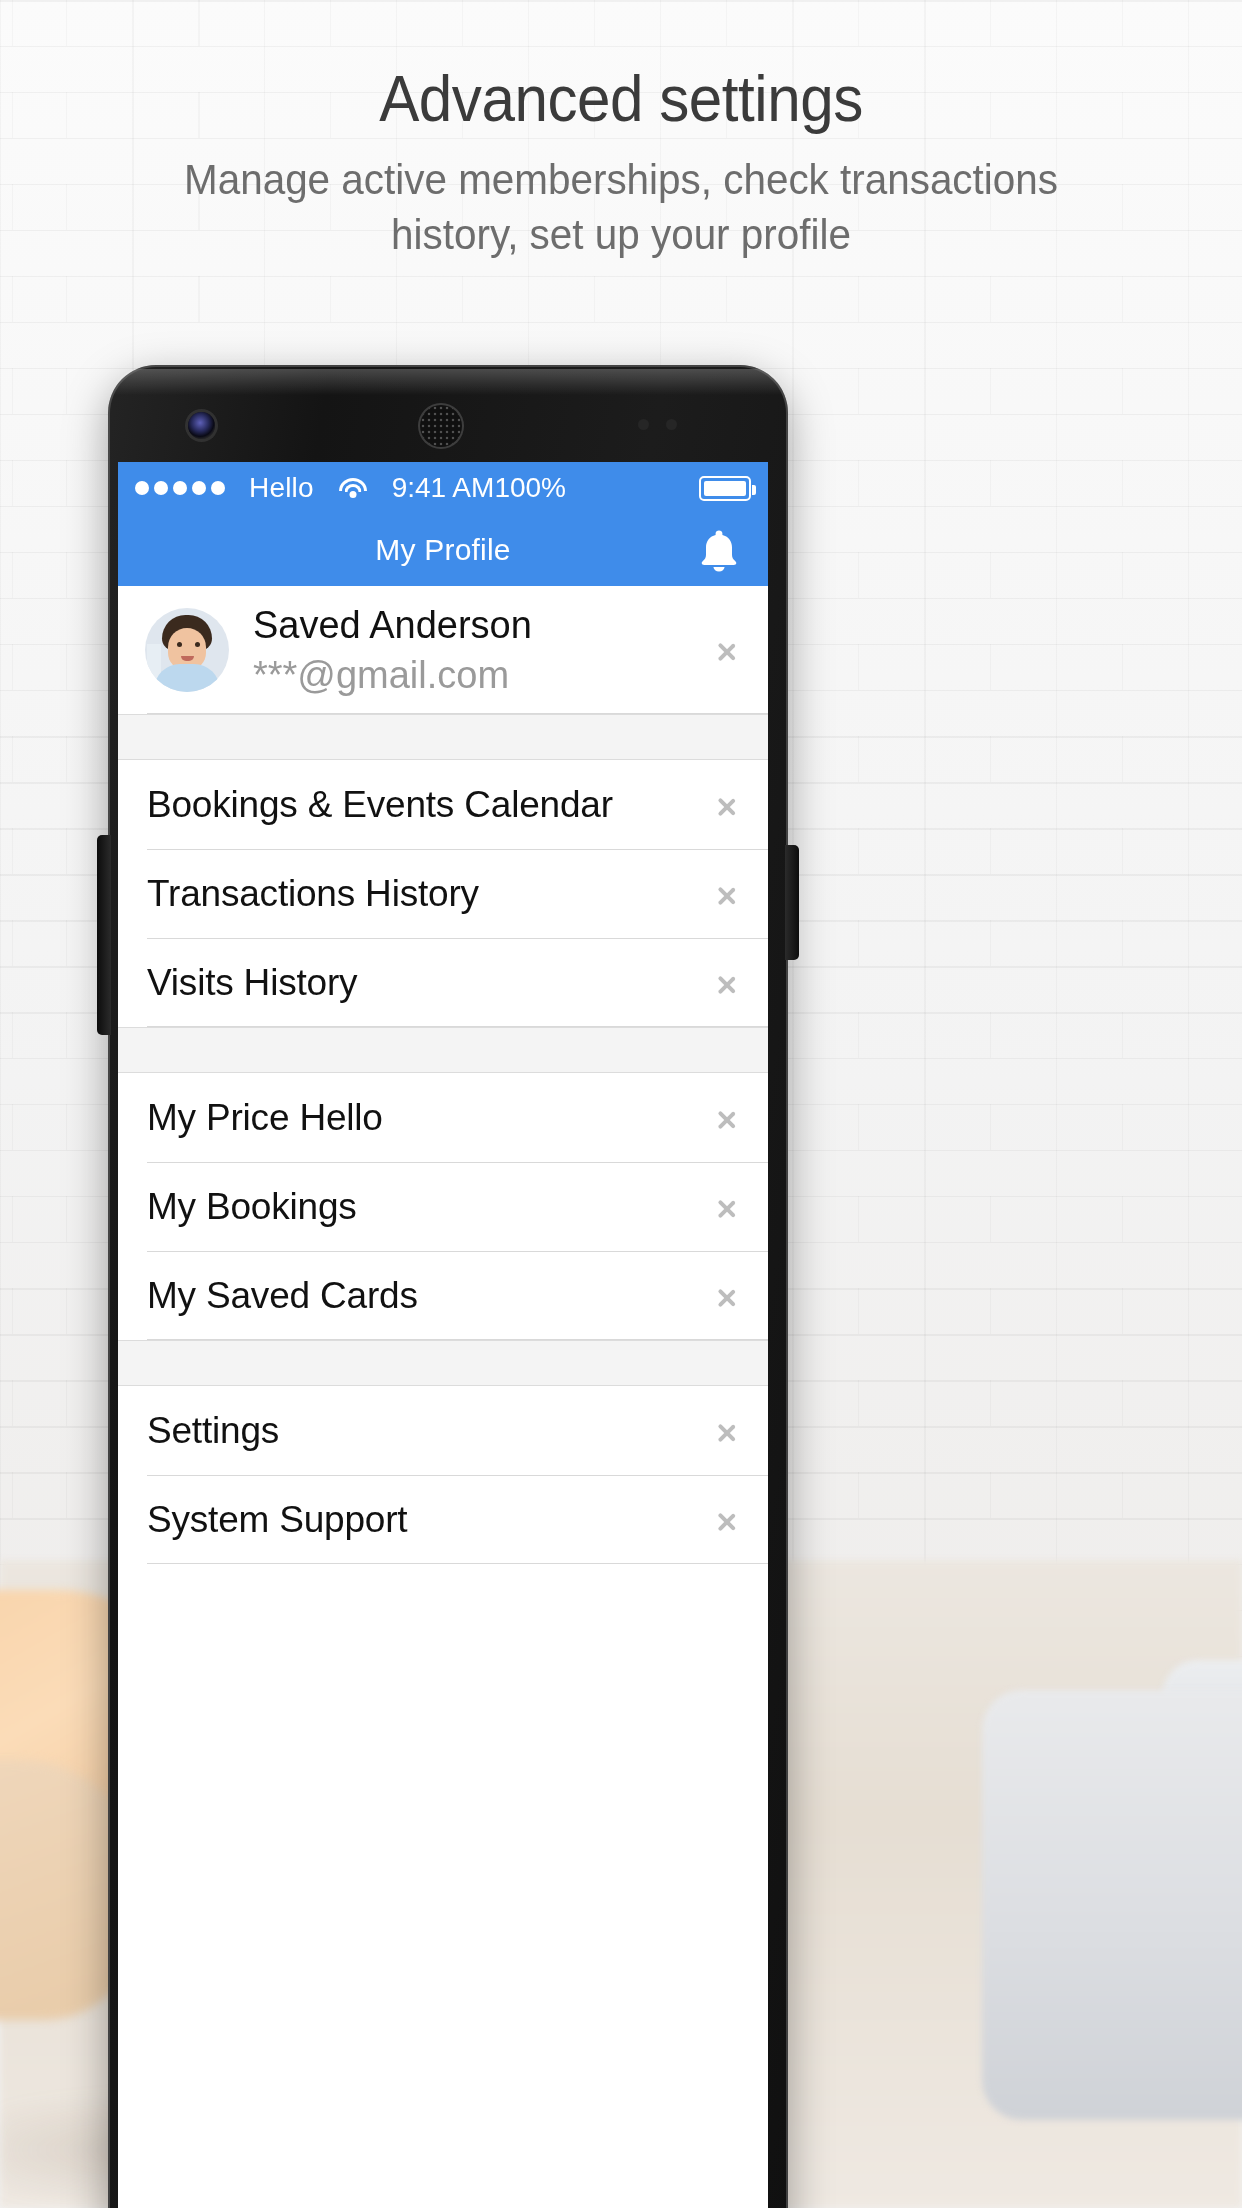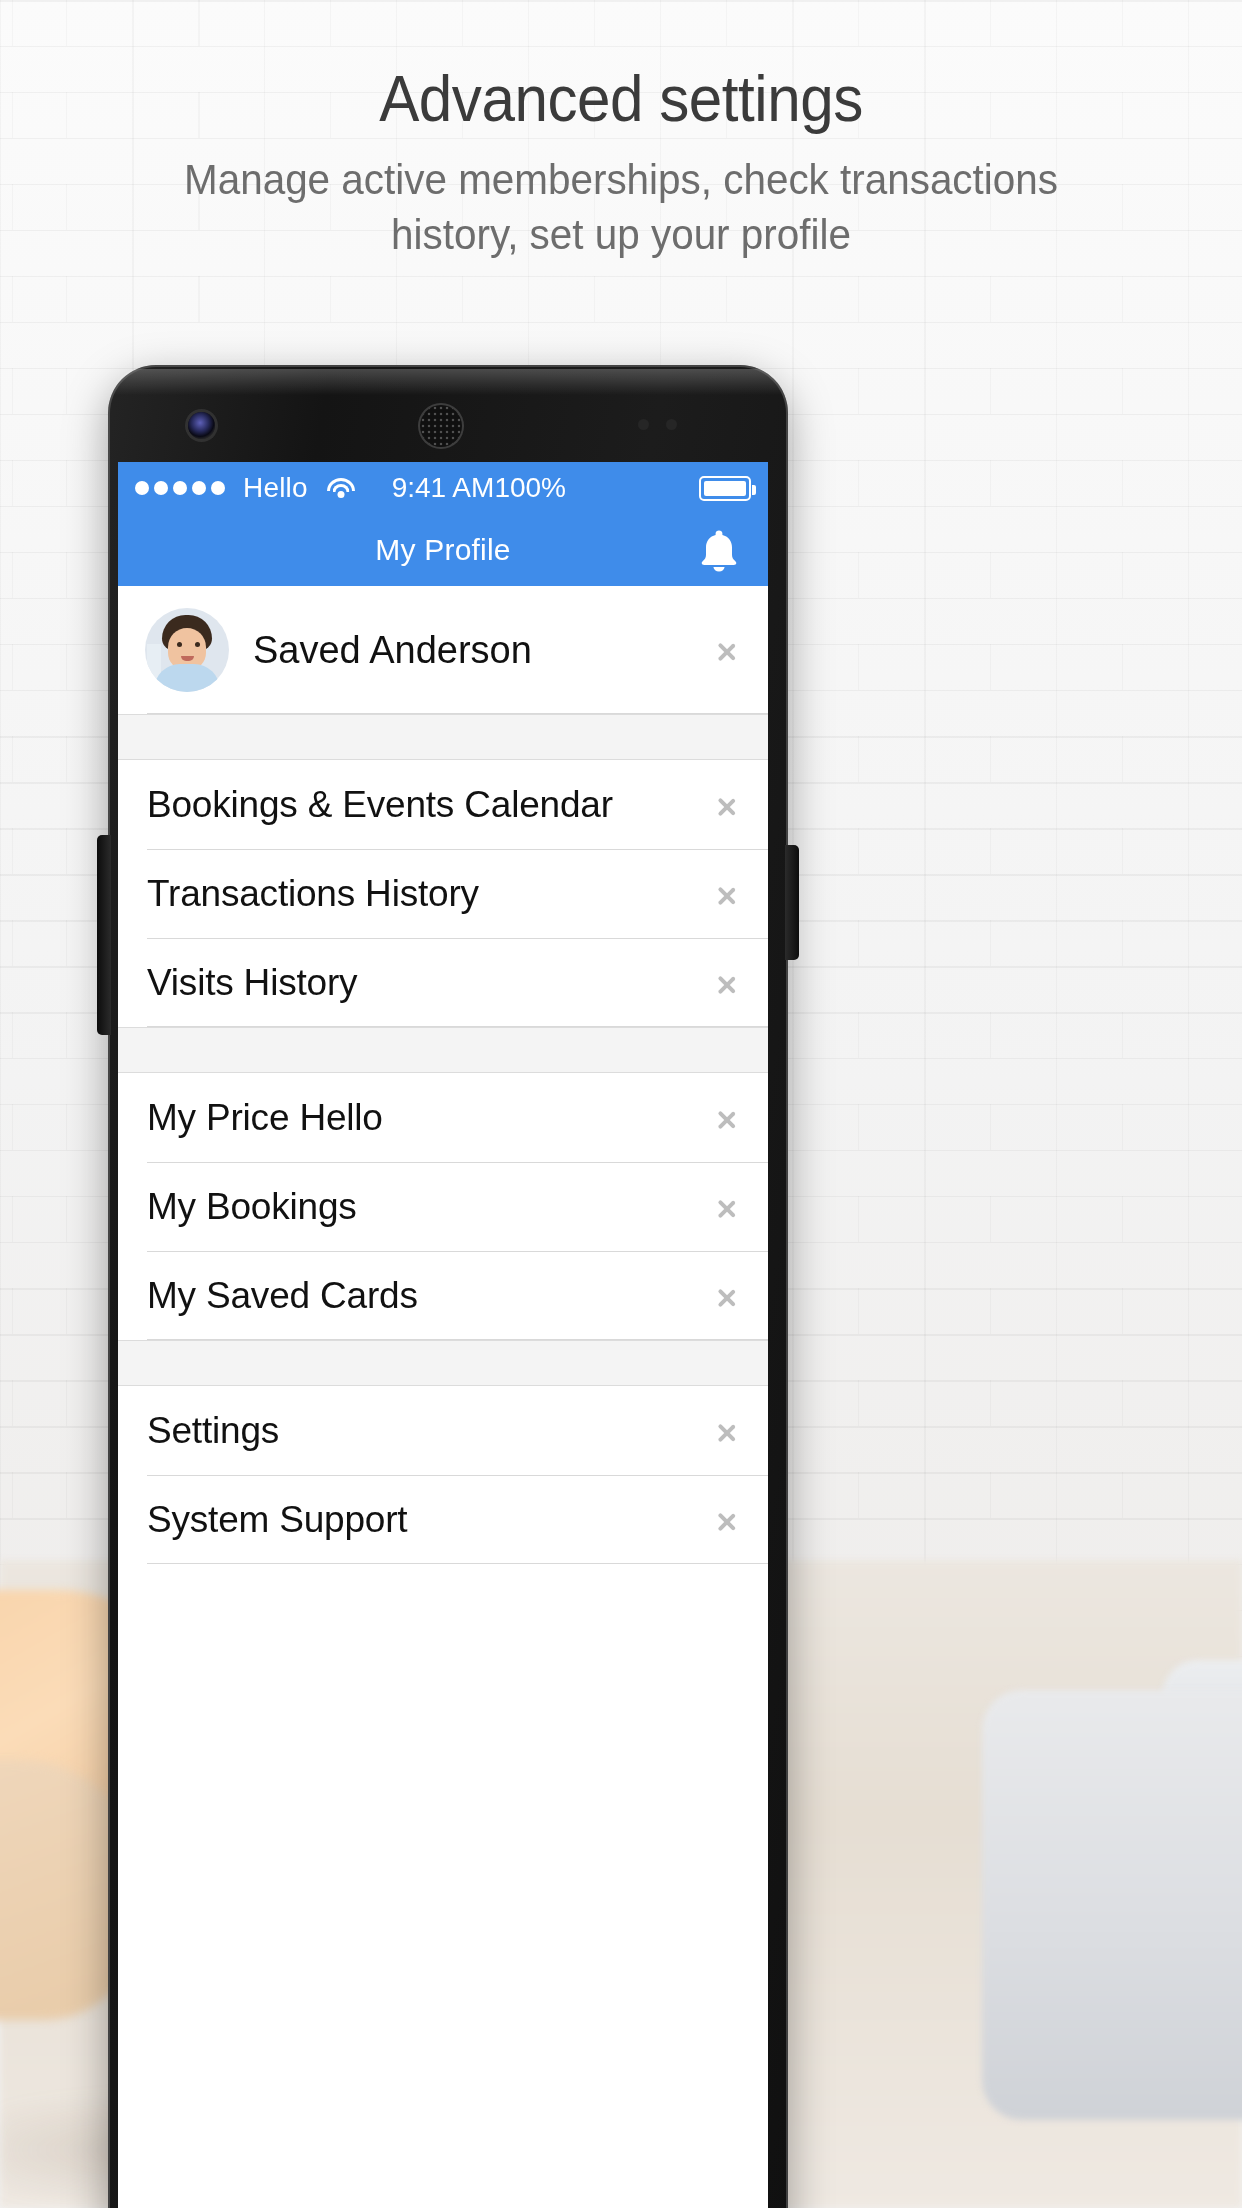--- a/index.html
+++ b/index.html
@@ -146,21 +146,21 @@
   
   .screen{
     position:absolute; left:35px; top:97px; width:650px; height:1790px;
     background:#fff; overflow:hidden;
   }
   .statusbar{
     height:52px; background:#3f8cea;
     display:flex; align-items:center; padding:0 17px;
     color:#fff; font-size:28px;
   }
-  .sb-left{ display:flex; align-items:center; gap:18px; flex:1; }
+  .sb-left{ display:flex; align-items:center; gap:24px; flex:1; }
   .dots{ display:flex; gap:5px; }
   .dots b{ width:14px; height:14px; border-radius:50%; background:#fff; display:block; }
   .sb-carrier{ font-size:28px; letter-spacing:.2px; }
   .wifi{ width:30px; height:22px; position:relative; display:inline-block; }
   .wifi s{ position:absolute; left:50%; transform:translateX(-50%);
     border:3px solid #fff; border-bottom:none; border-radius:50% 50% 0 0 / 100% 100% 0 0;
     text-decoration:none; }
   .wifi s.w1{ width:28px; height:13px; top:1px; }
   .wifi s.w2{ width:17px; height:8px; top:7px; }
   .wifi s.w3{ width:7px; height:7px; top:14px; border-radius:50%; border:none; background:#fff; }
@@ -306,20 +306,21 @@
             <div class="av-shirt"></div>
             <div class="av-hair"></div>
             <div class="av-face"></div>
             <div class="av-eye l"></div>
             <div class="av-eye r"></div>
             <div class="av-mouth"></div>
             <div class="av-body"></div>
           </div>
           <div class="p-text">
             <div class="p-name">Saved Anderson</div>
+            <div class="p-mail">***@gmail.com</div>
           </div>
           <span class="chev"></span>
         </div>
       </div>
 
       <div class="sep-gap"></div>
 
       <div class="list-block">
         <div class="row">
           <span class="label">Bookings &amp; Events Calendar</span>

